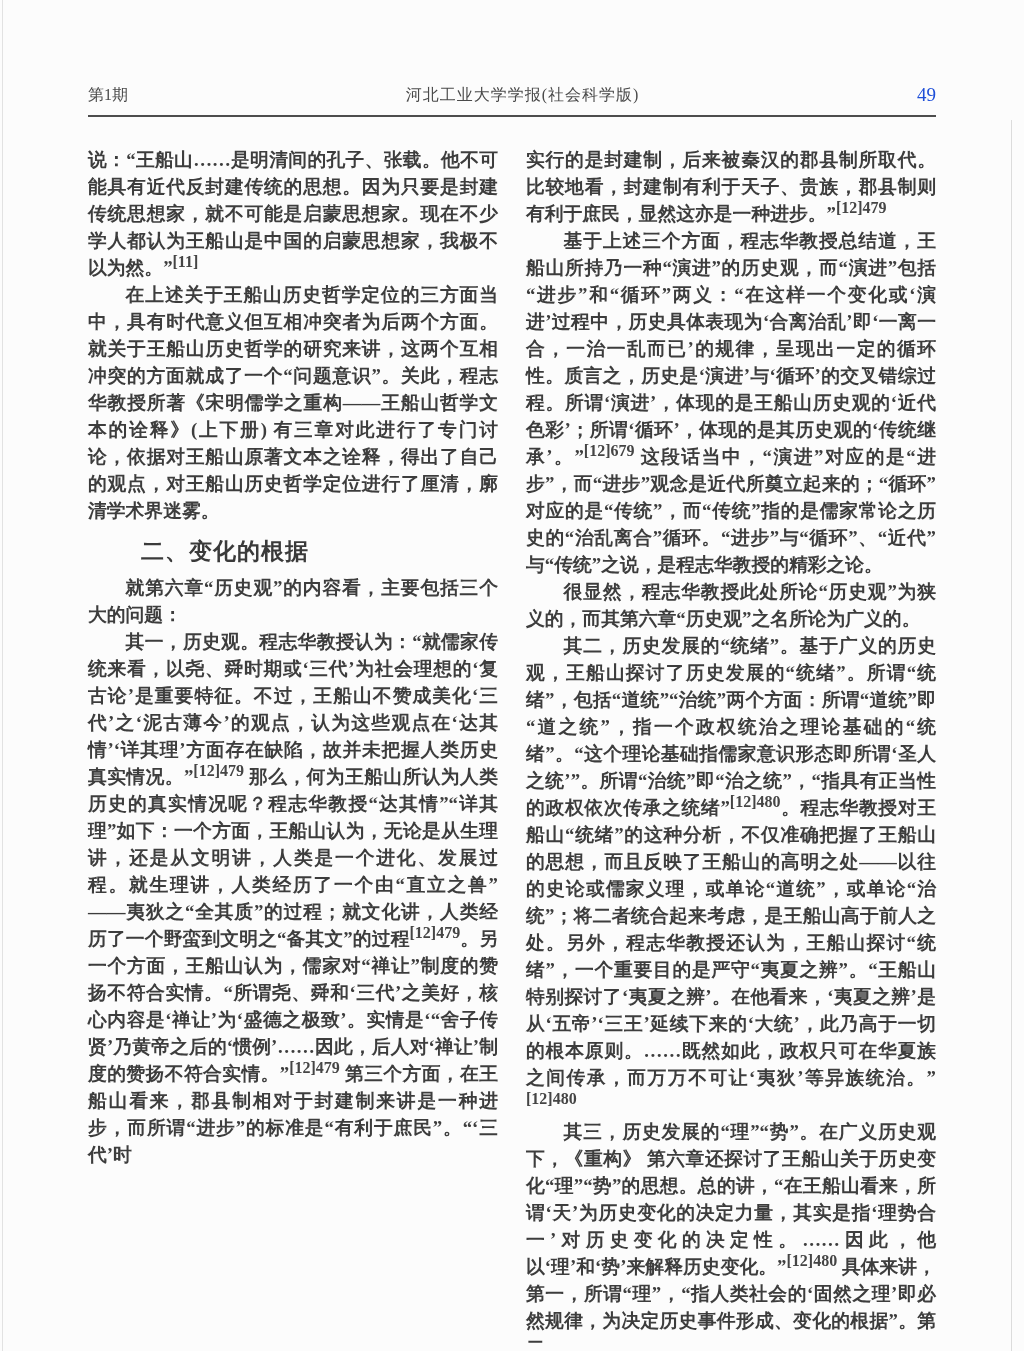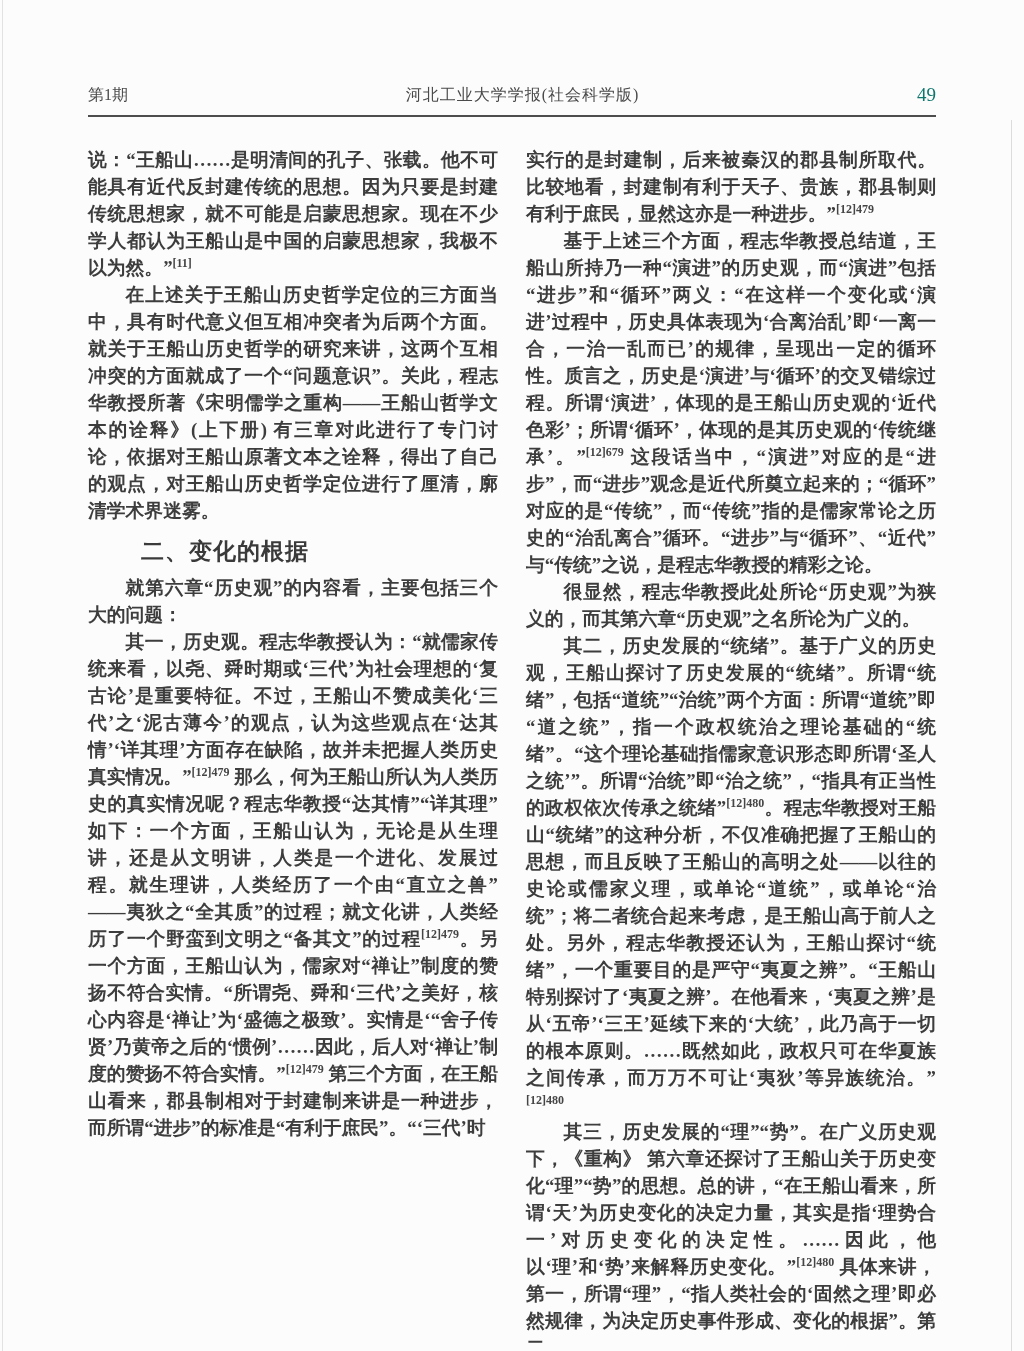--- a/index.html
+++ b/index.html
@@ -22,21 +22,21 @@
   }
   .page-inner{
     position:absolute;left:88px;top:0;width:848px;
   }
   .running-head{
     display:flex;align-items:flex-end;justify-content:space-between;
     padding-top:84px;
     font-size:16px;color:#4a4a4a;
   }
   .running-head .journal{letter-spacing:1px;}
-  .running-head .pageno{font-size:19px;color:#0f766e;}
+  .running-head .pageno{font-size:19px;color:#1d4ed8;}
   .head-rule{
     margin-top:9px;
     border:none;border-top:2px solid #4d4d4d;
     width:100%;
   }
   .columns{
     display:flex;gap:28px;
     padding-top:21px;
   }
   .col{
@@ -51,21 +51,21 @@
   .section-heading{
     font-size:23px;
     font-weight:600;
     color:#3a3a3a;
     margin:14px 0 9px 0;
     padding-left:2.3em;
     letter-spacing:1px;
     text-align:left;
   }
   sup.cite{
-    font-size:12px;
+    font-size:16px;
     line-height:0;
     vertical-align:super;
     letter-spacing:0;
     color:#454545;
   }
 </style>
 </head>
 <body>
 
 <div class="scan-edge-left"></div>

